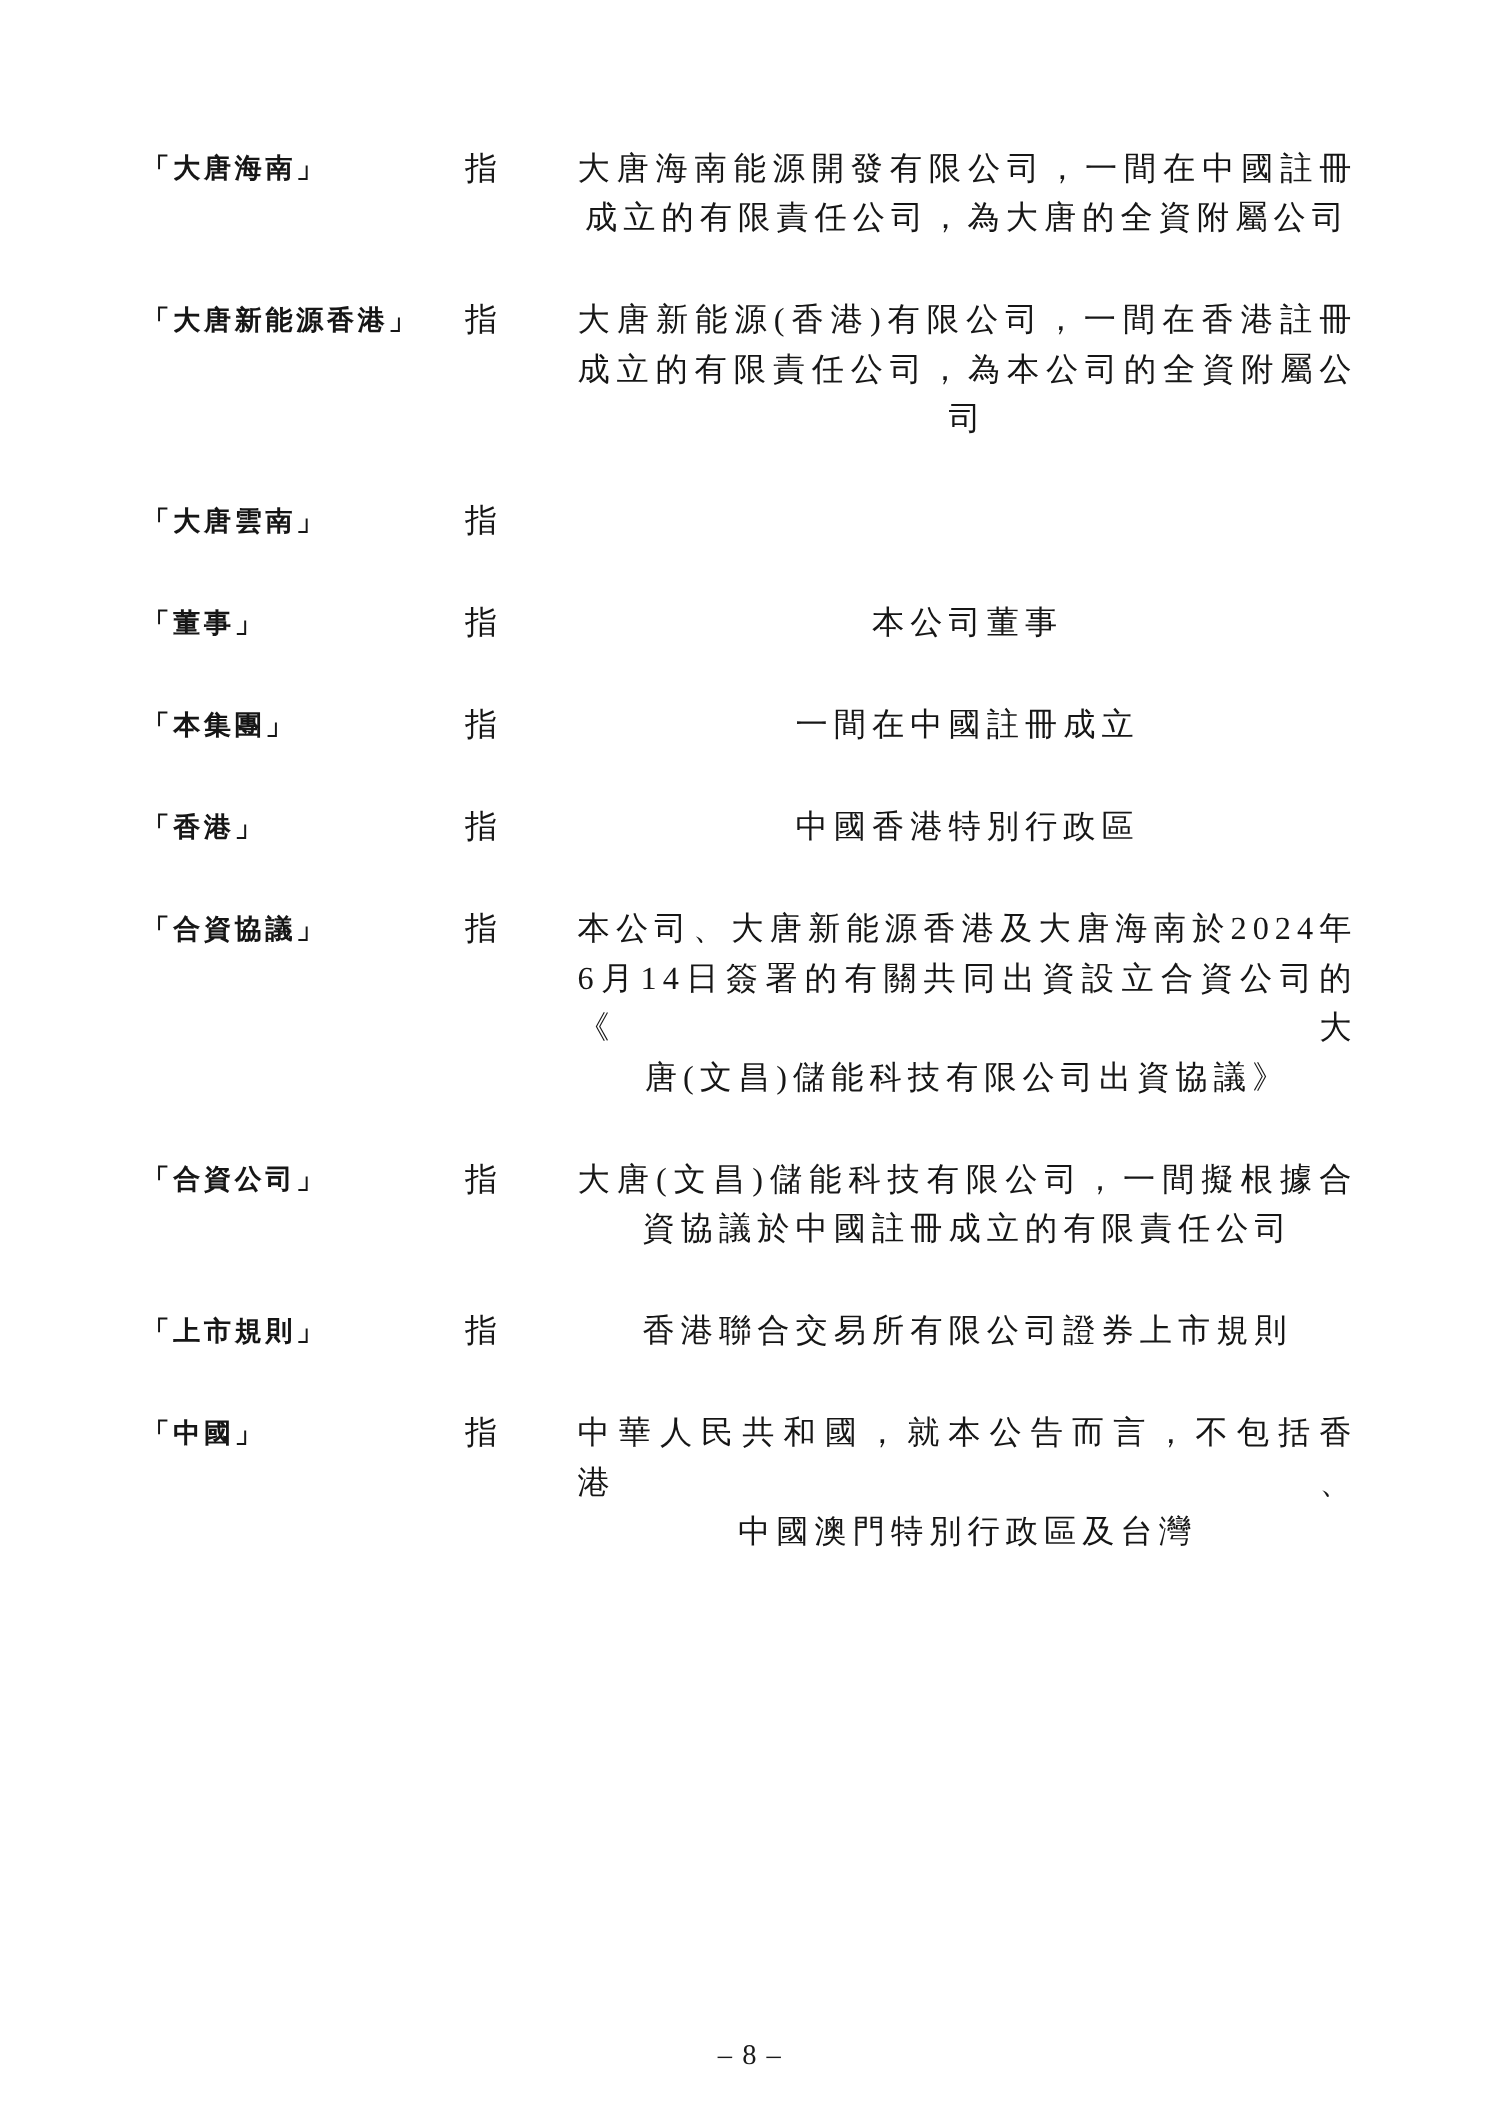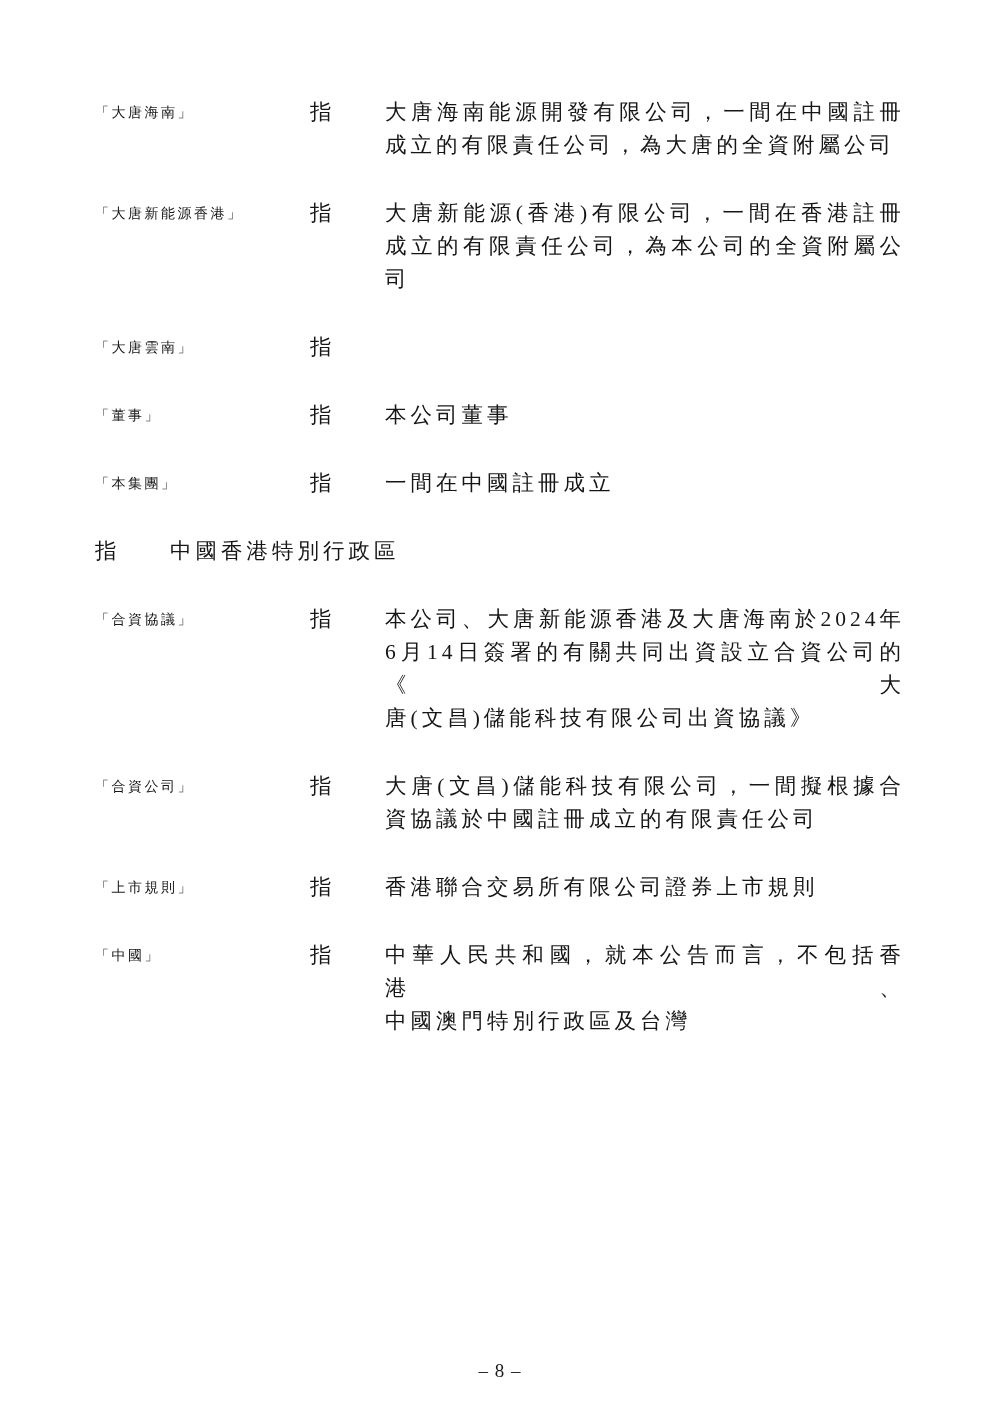--- a/index.html
+++ b/index.html
@@ -19,39 +19,40 @@
     width: 812px;
   }
   .def-row {
     display: flex;
     align-items: flex-start;
     margin-bottom: 35px;
   }
   .term {
     flex: 0 0 215px;
     width: 215px;
-    font-size: 14px;
+    font-size: 18px;
     line-height: 33px;
     letter-spacing: 2.5px;
     white-space: nowrap;
+    font-weight: bold;
   }
   .refers {
     flex: 0 0 75px;
     width: 75px;
     font-size: 21.5px;
     line-height: 33px;
   }
   .def {
     flex: 0 0 520px;
     width: 520px;
     font-size: 21.5px;
     line-height: 33px;
     letter-spacing: 4px;
   }
-  .dl { min-height: 33px; }
+  .dl { min-height: 33px; text-align: center; }
   .dl.j {
     text-align: justify;
     text-align-last: justify;
   }
   .page-number {
     position: absolute;
     top: 1360px;
     left: 0;
     width: 100%;
     text-align: center;
@@ -103,20 +104,21 @@
 
     <div class="def-row">
       <div class="term">「本集團」</div>
       <div class="refers">指</div>
       <div class="def">
         <div class="dl">一間在中國註冊成立</div>
       </div>
     </div>
 
     <div class="def-row">
+      <div class="term">「香港」</div>
       <div class="refers">指</div>
       <div class="def">
         <div class="dl">中國香港特別行政區</div>
       </div>
     </div>
 
     <div class="def-row">
       <div class="term">「合資協議」</div>
       <div class="refers">指</div>
       <div class="def">

